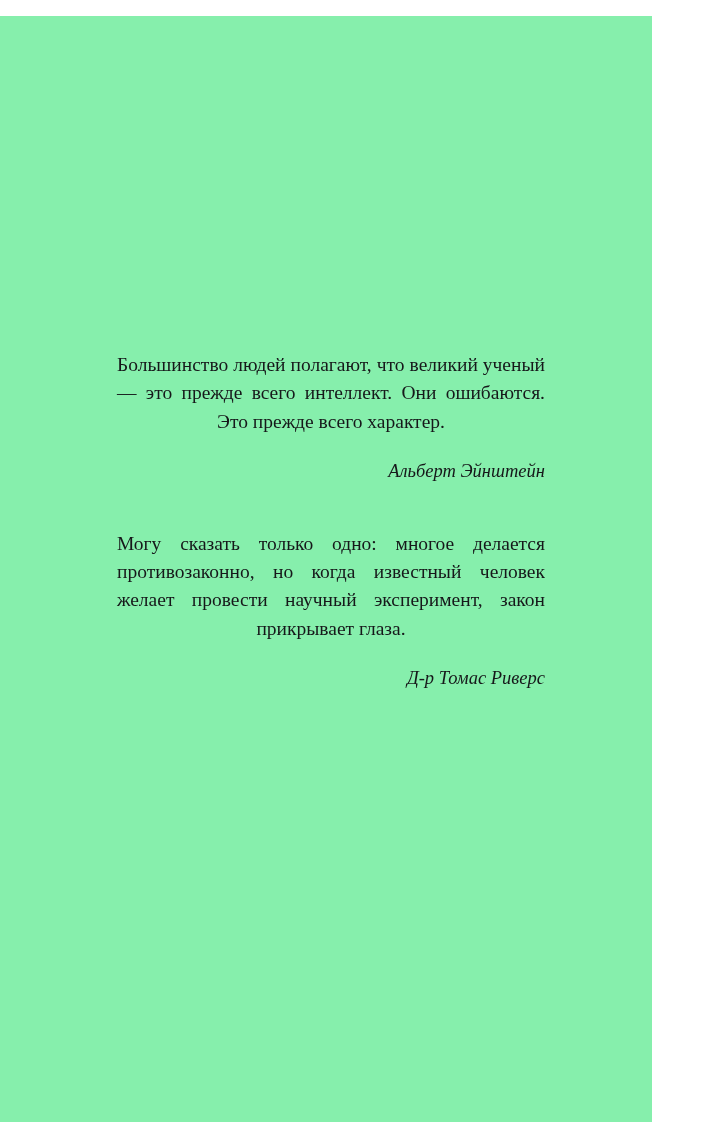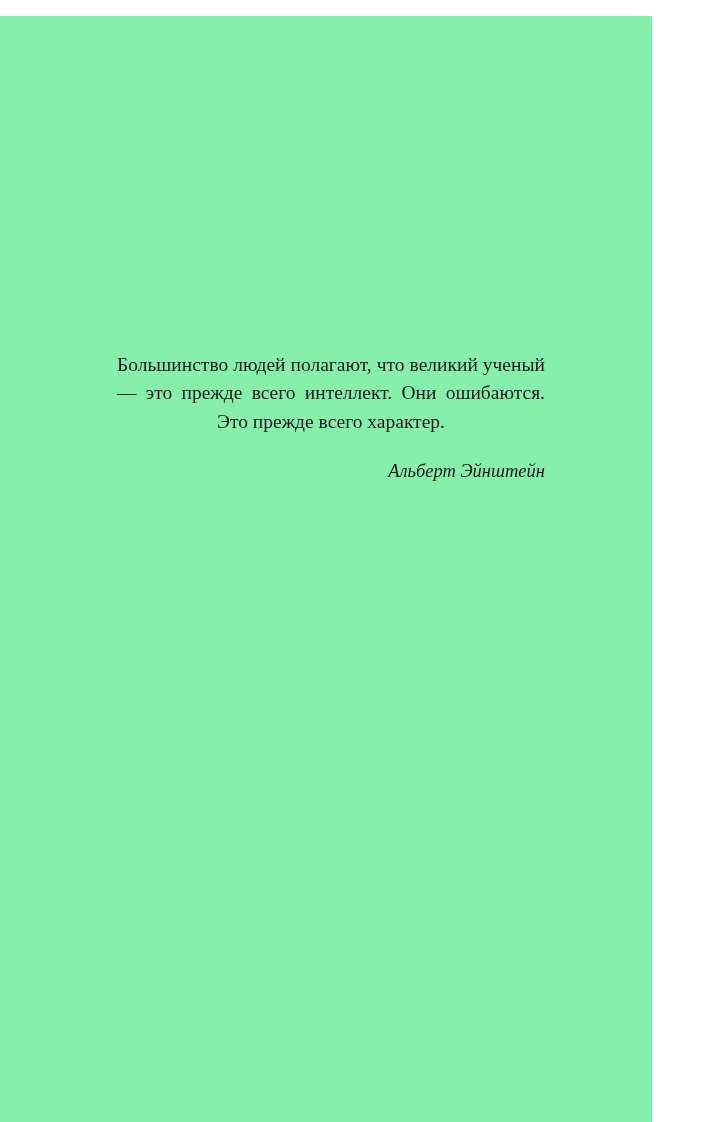--- a/index.html
+++ b/index.html
@@ -59,15 +59,19 @@
 <body>
 
 <div class="page">
   <div class="content">
 
     <div class="quote-block">
       <p class="quote-text">Большинство людей полагают, что великий ученый — это прежде всего интеллект. Они ошибаются. Это прежде всего характер.</p>
       <p class="quote-attr">Альберт Эйнштейн</p>
     </div>
 
+    <div class="quote-block">
+      <p class="quote-text">Могу сказать только одно: многое делается противозаконно, но когда известный человек желает провести научный эксперимент, закон прикрывает глаза.</p>
+      <p class="quote-attr">Д-р Томас Риверс</p>
+    </div>
 
   </div>
 </div>
 
 </body></html>

